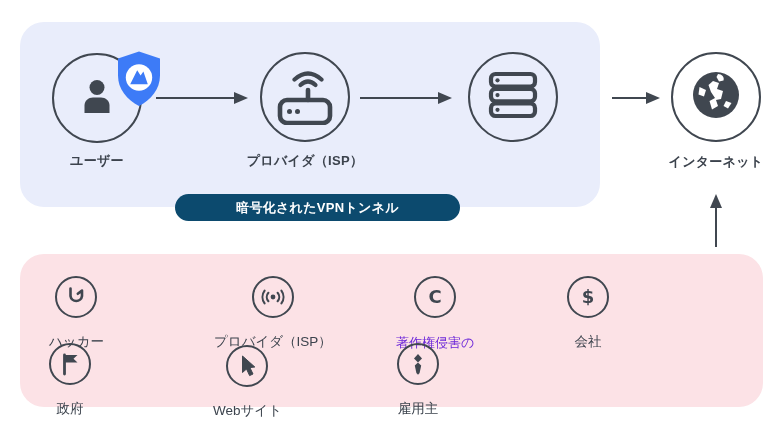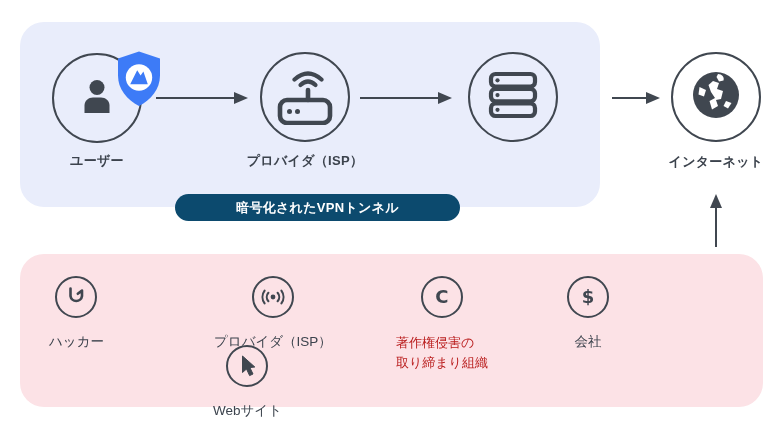--- a/index.html
+++ b/index.html
@@ -30,21 +30,21 @@
   #arrow-4{left:708px;top:194px;}
 
   .pill{position:absolute;left:175px;top:194px;width:285px;height:27px;background:#0c4a6e;border-radius:14px;
         color:#fff;font-size:13px;font-weight:700;display:flex;align-items:center;justify-content:center;
         z-index:4;letter-spacing:.3px;}
 
   .titem{position:absolute;display:flex;align-items:center;gap:15px;z-index:2;flex-direction:column;}
   .ticon{width:42px;height:42px;border:2.2px solid #404750;border-radius:50%;box-sizing:border-box;
          display:flex;align-items:center;justify-content:center;flex:none;background:transparent;}
   .tlabel{font-size:13.5px;color:#3C434D;white-space:nowrap;}
-  .tlabel-2line{font-size:13px;line-height:1.5;color:#b91c1c;white-space:nowrap;}
+  .tlabel-2line{font-size:13px;line-height:1.5;color:#6d28d9;white-space:nowrap;}
   .glyph{font-size:18px;font-weight:700;color:#404750;font-family:"DejaVu Sans",sans-serif;line-height:1;}
   #titem-0{left:49px;top:276px;}
   #titem-1{left:214px;top:276px;}
   #titem-2{left:396px;top:276px;}
   #titem-3{left:567px;top:276px;}
   #titem-4{left:49px;top:343px;}
   #titem-5{left:213px;top:345px;}
   #titem-6{left:397px;top:343px;}
 </style>
 </head>
@@ -163,35 +163,52 @@
     </span>
     <span class="tlabel">プロバイダ（ISP）</span>
   </div>
 
   <div class="titem" id="titem-2">
     <span class="ticon">
       <span class="glyph">C</span>
     </span>
     <span class="tlabel-2line">
       <span>著作権侵害の</span><br>
-      <span>取り締まり組織</span>
     </span>
   </div>
 
   <div class="titem" id="titem-3">
     <span class="ticon">
       <span class="glyph">$</span>
     </span>
     <span class="tlabel">会社</span>
   </div>
 
+  <div class="titem" id="titem-4">
+    <span class="ticon">
+      <svg width="24" height="24" viewBox="-12 -12 24 24">
+        <line x1="-5.5" y1="-9" x2="-5.5" y2="10" stroke="#404750" stroke-width="2.8" stroke-linecap="round"></line>
+        <path d="M-5.5,-9 H7.5 L3.5,-5.2 L7.5,-1.5 H-5.5 Z" fill="#404750"></path>
+      </svg>
+    </span>
+    <span class="tlabel">政府</span>
+  </div>
 
   <div class="titem" id="titem-5">
     <span class="ticon">
       <svg width="24" height="24" viewBox="-12 -12 24 24">
         <path d="M-4.5,-10 L-4.5,6.5 L-0.5,3 L2.6,9.6 L6,8 L2.9,1.6 L7.8,1 Z" fill="#404750" stroke="#404750" stroke-width="1" stroke-linejoin="round"></path>
       </svg>
     </span>
     <span class="tlabel">Webサイト</span>
   </div>
 
+  <div class="titem" id="titem-6">
+    <span class="ticon">
+      <svg width="24" height="24" viewBox="-12 -12 24 24">
+        <path d="M0,-10 L4,-5.5 L0,-1.5 L-4,-5.5 Z" fill="#404750"></path>
+        <path d="M0,-1.5 L3.2,1.5 L1.6,9 L0,10.8 L-1.6,9 L-3.2,1.5 Z" fill="#404750"></path>
+      </svg>
+    </span>
+    <span class="tlabel">雇用主</span>
+  </div>
 
 </div>
 
 </body></html>

